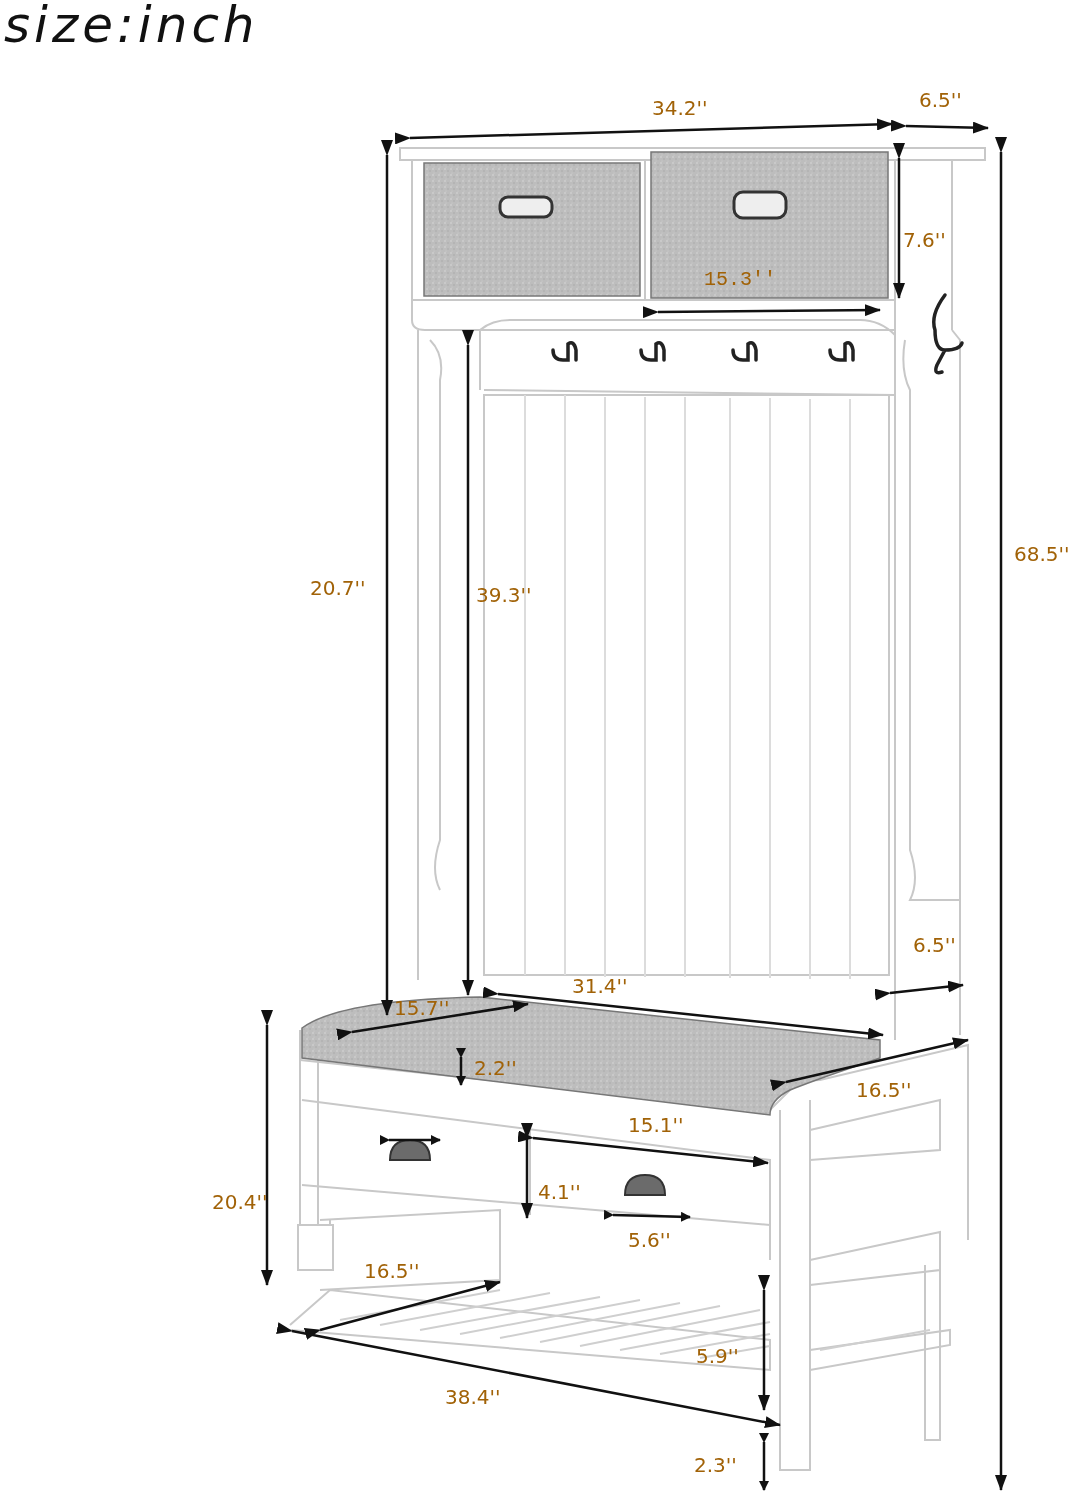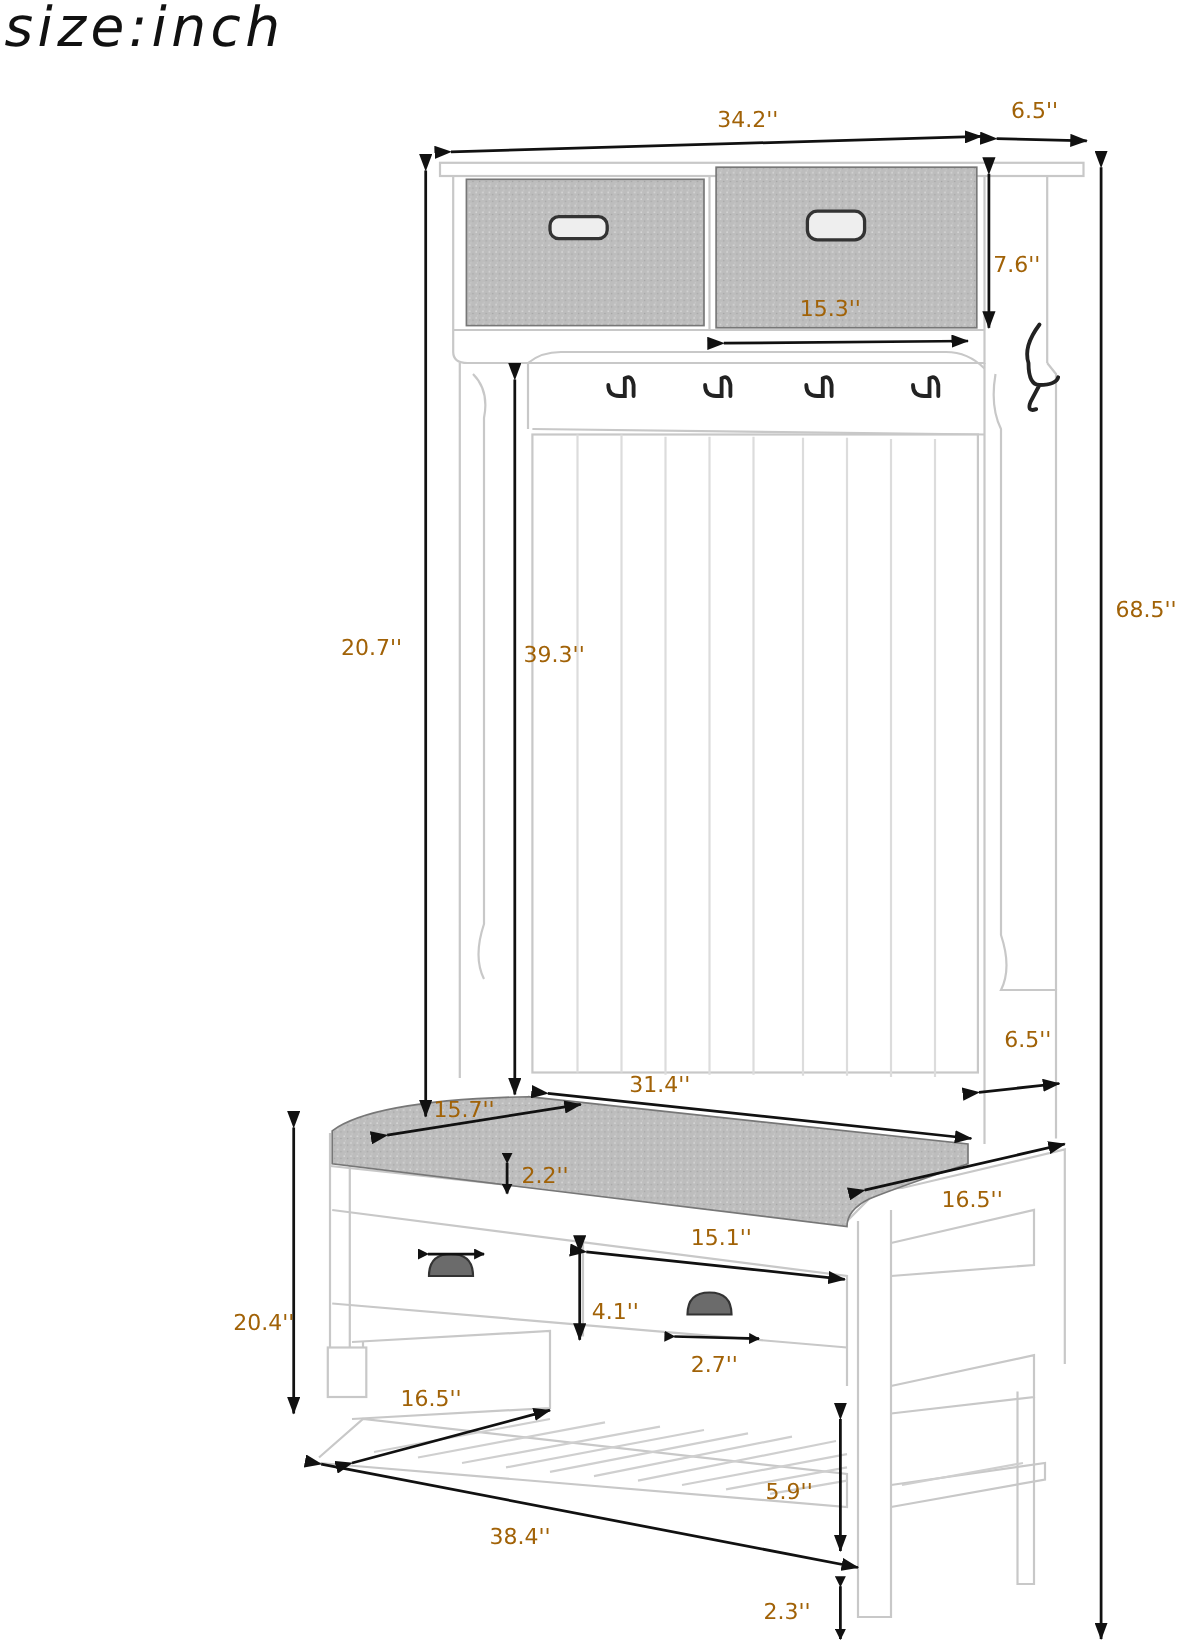--- a/index.html
+++ b/index.html
@@ -133,29 +133,29 @@
     <line x1="320" y1="1330" x2="500" y2="1282" marker-start="url(#ah2)" marker-end="url(#ah2)"></line>
     <line x1="292" y1="1331" x2="780" y2="1425" marker-start="url(#ah2)" marker-end="url(#ah2)"></line>
     <line x1="764" y1="1290" x2="764" y2="1410" marker-start="url(#ah2)" marker-end="url(#ah2)"></line>
     <line x1="764" y1="1442" x2="764" y2="1490" marker-start="url(#ah)" marker-end="url(#ah)"></line>
   </g>
 </svg>
 
 <div class="lbl" style="left:652px;top:96px;">34.2''</div>
 <div class="lbl" style="left:919px;top:88px;">6.5''</div>
 <div class="lbl" style="left:903px;top:228px;">7.6''</div>
-<div class="lbl" style="left:727px;top:268px;">15.3''</div>
+<div class="lbl" style="left:704px;top:268px;font-family:Liberation Mono, monospace;">15.3''</div>
 <div class="lbl" style="left:1014px;top:542px;">68.5''</div>
 <div class="lbl" style="left:310px;top:576px;">20.7''</div>
 <div class="lbl" style="left:476px;top:583px;">39.3''</div>
 <div class="lbl" style="left:913px;top:933px;">6.5''</div>
 <div class="lbl" style="left:572px;top:974px;text-align:right;">31.4''</div>
 <div class="lbl" style="left:394px;top:996px;">15.7''</div>
 <div class="lbl" style="left:474px;top:1056px;">2.2''</div>
 <div class="lbl" style="left:856px;top:1078px;">16.5''</div>
 <div class="lbl" style="left:628px;top:1113px;">15.1''</div>
 <div class="lbl" style="left:538px;top:1180px;text-align:center;">4.1''</div>
-<div class="lbl" style="left:628px;top:1228px;">2.7''</div>
+<div class="lbl" style="left:628px;top:1228px;">5.6''</div>
 <div class="lbl" style="left:180px;top:1190px;margin-left:32px;">20.4''</div>
 <div class="lbl" style="left:364px;top:1259px;">16.5''</div>
 <div class="lbl" style="left:696px;top:1344px;">5.9''</div>
 <div class="lbl" style="left:445px;top:1385px;">38.4''</div>
 <div class="lbl" style="left:694px;top:1453px;">2.3''</div>
 
 </body></html>

